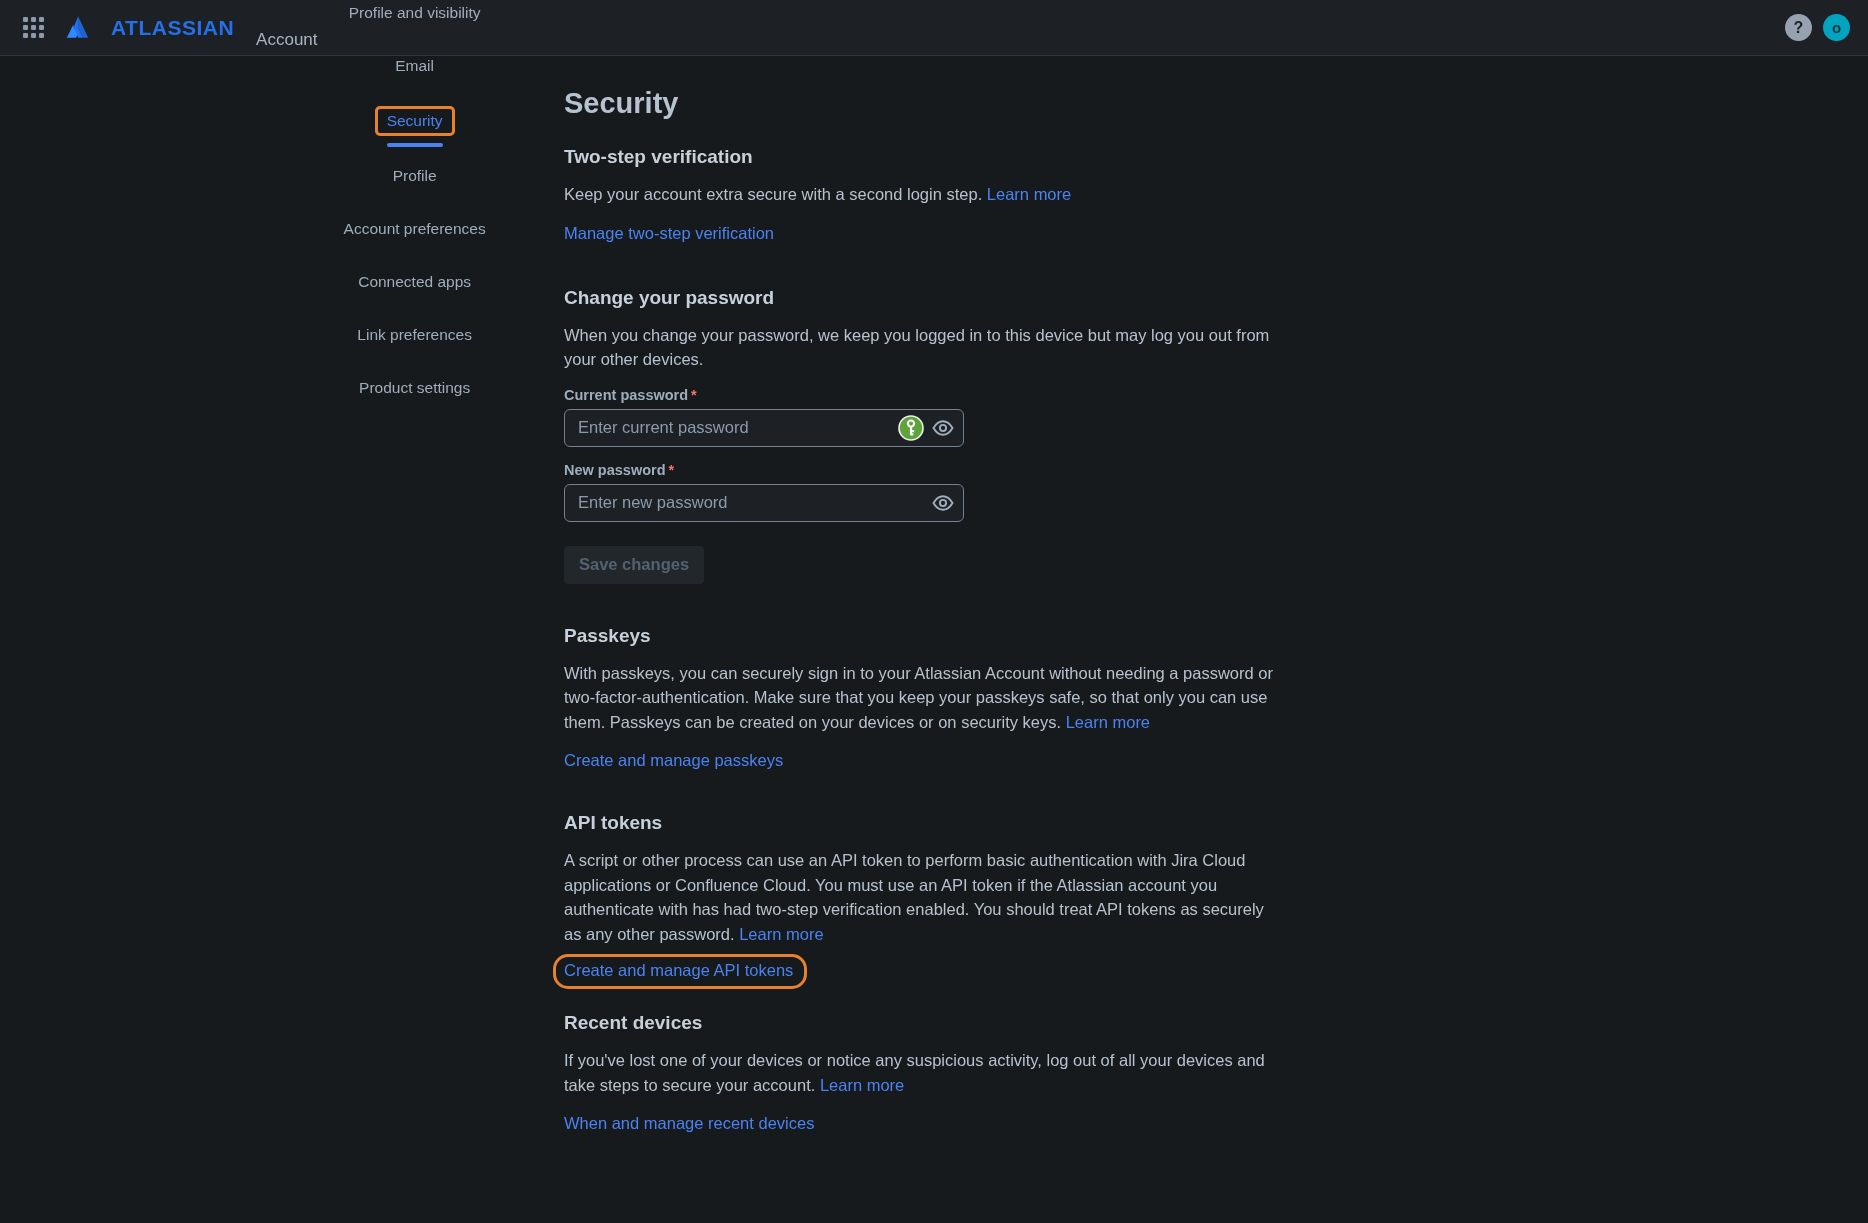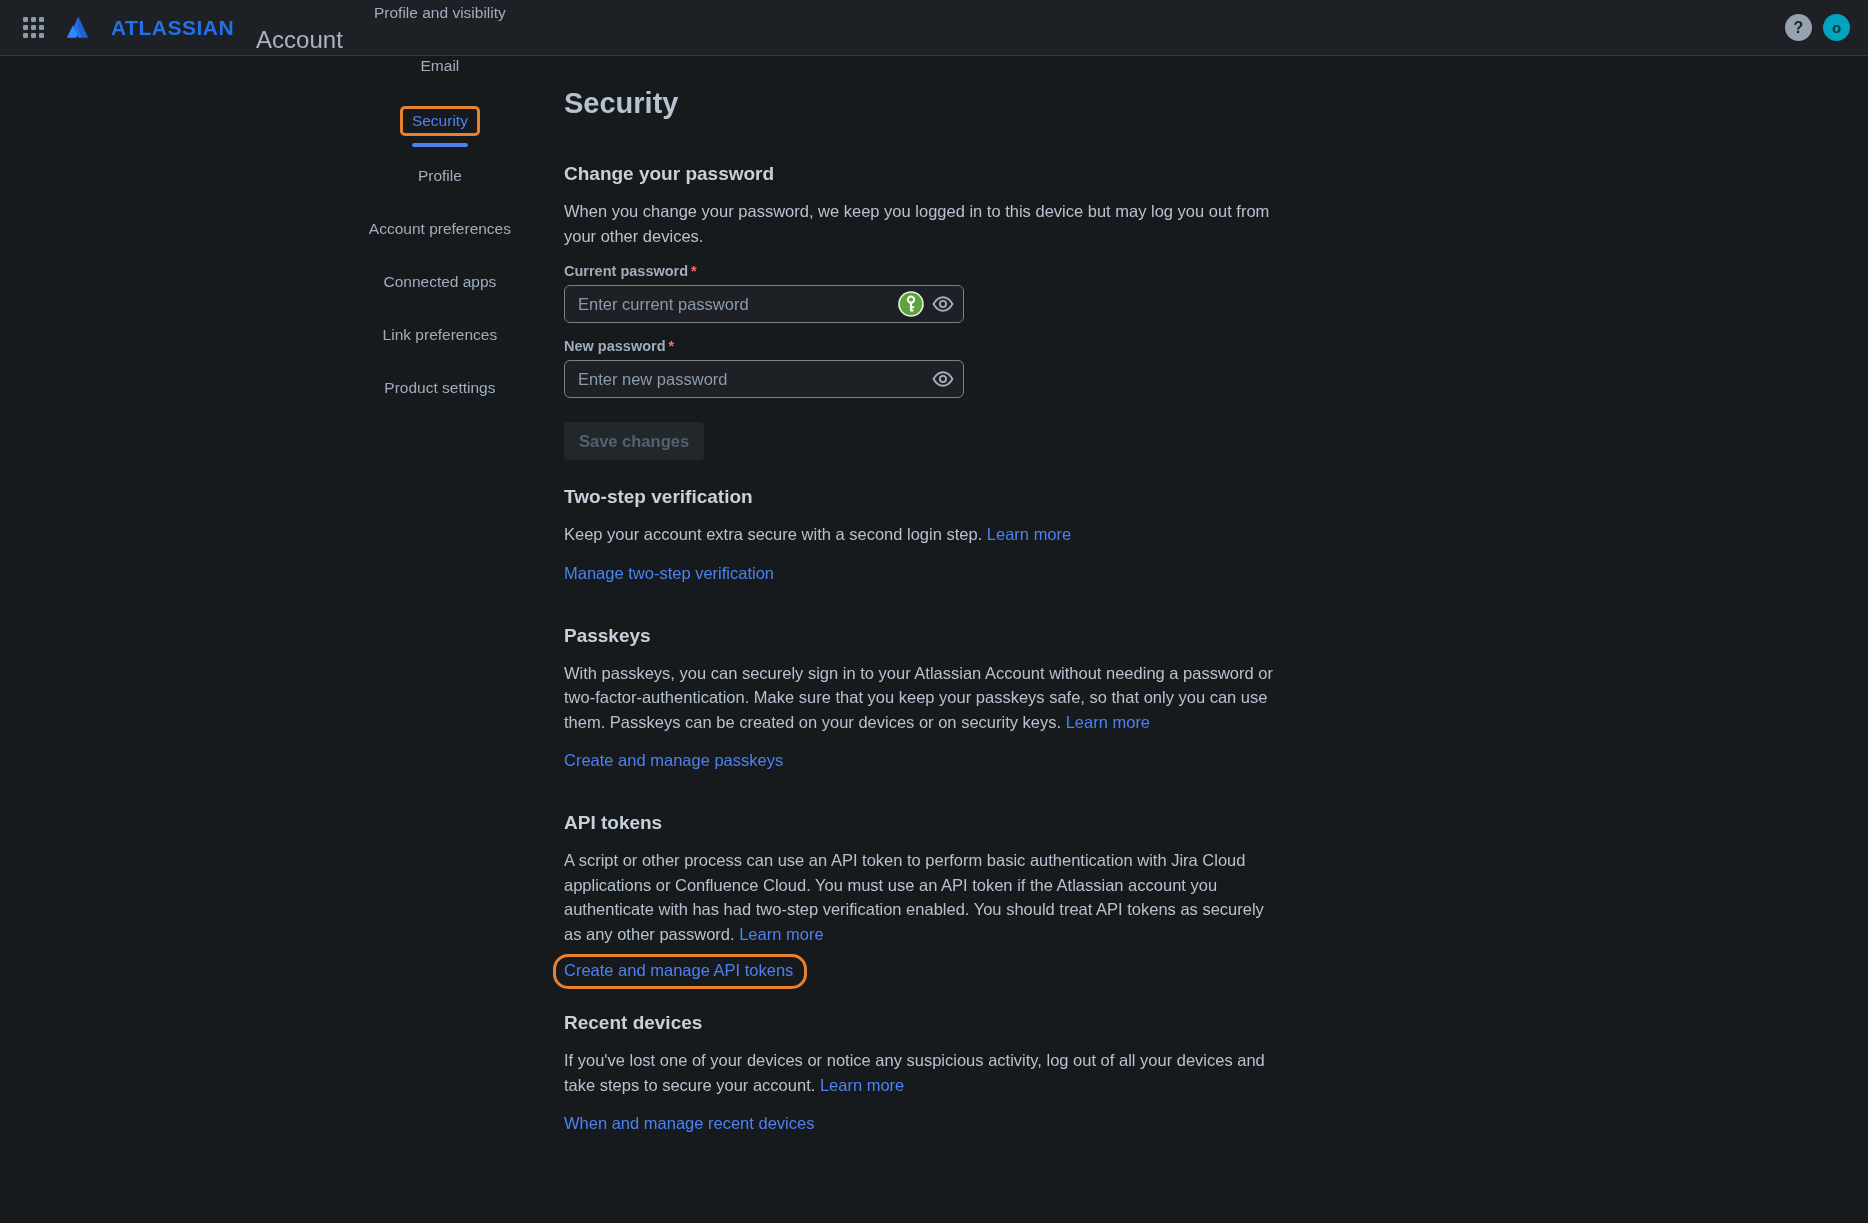--- a/index.html
+++ b/index.html
@@ -30,21 +30,21 @@
   }
   .grid9 { display: grid; grid-template-columns: repeat(3, 5px); grid-template-rows: repeat(3, 5px); gap: 3px; }
   .grid9 span { width: 5px; height: 5px; background: #8C9BAB; border-radius: 1.2px; }
 
   .logo { display: flex; align-items: center; gap: 20px; margin-right: 26px; cursor: pointer; }
   .logo-mark { width: 27px; height: 27px; display: block; }
   .logo-word {
     font-size: 21px; font-weight: 800; letter-spacing: 0.5px;
     color: #2470E8;
   }
-  .logo-suffix { font-size: 24px; font-weight: 400; color: #AAB4BF; margin-left: 2px; margin-top: 24px; }
+  .logo-suffix { font-size: 17px; font-weight: 400; color: #AAB4BF; margin-left: 2px; margin-top: 24px; }
 
   .nav-items { display: flex; align-items: center; gap: 27px; height: 100%; flex-direction: column; }
   .nav-item {
     position: relative;
     font-size: 15.5px; font-weight: 500;
     color: #9FADBC;
     text-decoration: none;
     cursor: pointer;
     white-space: nowrap;
     padding: 4px 0;
@@ -208,20 +208,29 @@
     </div>
     <div class="avatar">
       <span>o</span>
     </div>
   </div>
 </header>
 
 <main class="main">
 
   <h1 class="page-title">Security</h1>
+
+  <section>
+    <h2 class="section-heading mt-sec">Two-step verification</h2>
+    <p class="body-text">
+      <span>Keep your account extra secure with a second login step.</span>
+      <a class="link">Learn more</a>
+    </p>
+    <span class="link-row"><a class="link">Manage two-step verification</a></span>
+  </section>
 
   <section>
     <h2 class="section-heading mt-lg">Change your password</h2>
     <p class="body-text">When you change your password, we keep you logged in to this device but may log you out from your other devices.</p>
 
     <label class="field-label">
       <span>Current password</span><span class="required">*</span>
     </label>
     <div class="input-wrap">
       <input class="text-input" type="text" placeholder="Enter current password" style="">
@@ -250,29 +259,20 @@
           <path d="M2.5 12 C5.5 6.8 9 5.2 12 5.2 C15 5.2 18.5 6.8 21.5 12 C18.5 17.2 15 18.8 12 18.8 C9 18.8 5.5 17.2 2.5 12 Z"></path>
           <circle cx="12" cy="12" r="3.1"></circle>
         </svg>
       </div>
     </div>
 
     <button class="save-btn" disabled="">Save changes</button>
   </section>
 
   <section>
-    <h2 class="section-heading mt-sec">Two-step verification</h2>
-    <p class="body-text">
-      <span>Keep your account extra secure with a second login step.</span>
-      <a class="link">Learn more</a>
-    </p>
-    <span class="link-row"><a class="link">Manage two-step verification</a></span>
-  </section>
-
-  <section>
     <h2 class="section-heading mt-md">Passkeys</h2>
     <p class="body-text">
       <span>With passkeys, you can securely sign in to your Atlassian Account without needing a password or two-factor-authentication. Make sure that you keep your passkeys safe, so that only you can use them. Passkeys can be created on your devices or on security keys.</span>
       <a class="link">Learn more</a>
     </p>
     <span class="link-row"><a class="link">Create and manage passkeys</a></span>
   </section>
 
   <section>
     <h2 class="section-heading mt-md">API tokens</h2>

